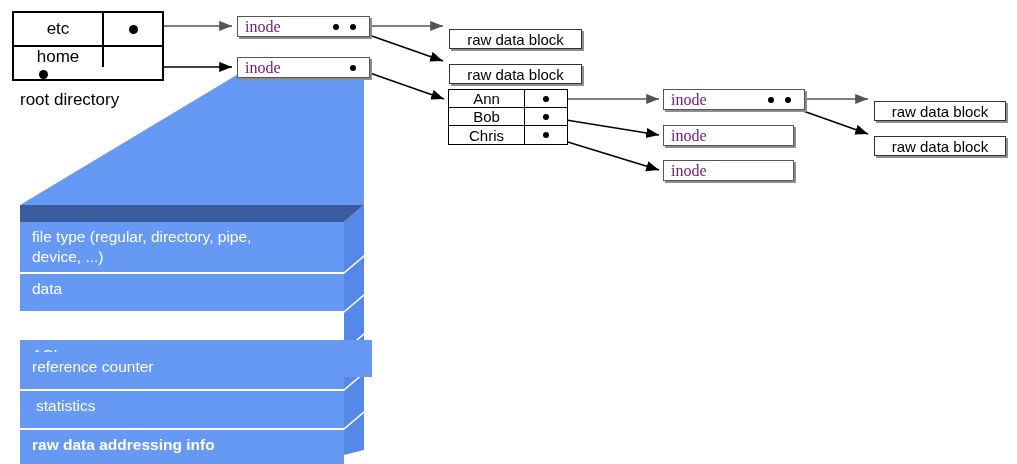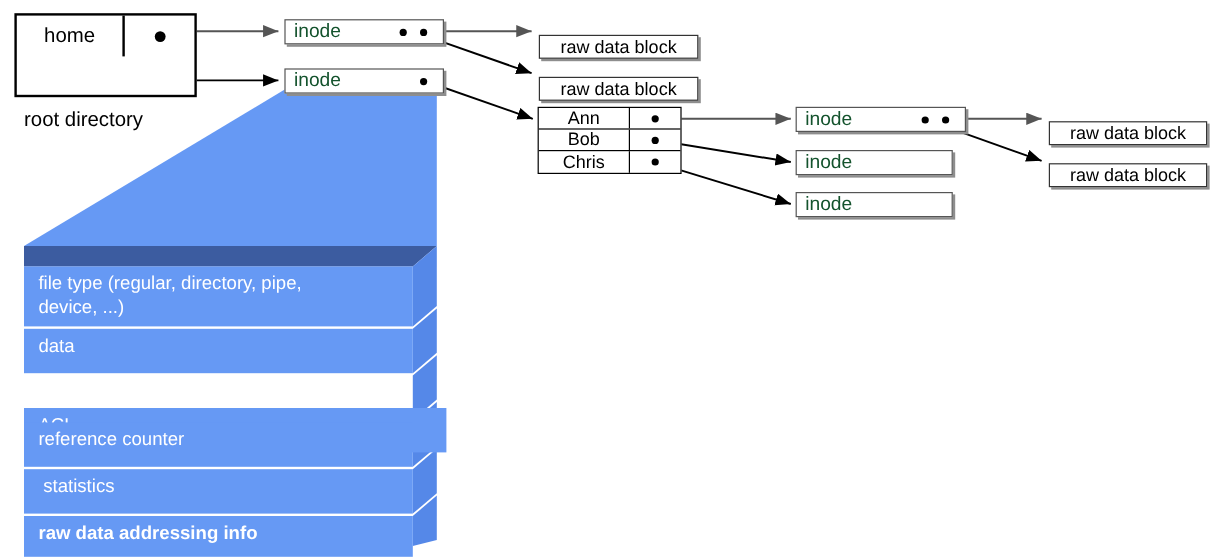--- a/index.html
+++ b/index.html
@@ -46,21 +46,21 @@
   .subdir .ptr{
     box-sizing:border-box;display:flex;align-items:center;justify-content:center;
   }
 
   
   .inode{
     position:absolute;box-sizing:border-box;
     background:#fff;border:1px solid #555;box-shadow:2px 2px 0 #8e8e8e;
     display:flex;align-items:center;
   }
-  .inode .lbl{padding-left:7px;font-size:16px;color:#14532d;}
+  .inode .lbl{padding-left:7px;font-size:16px;color:#701a75;font-family:Liberation Serif, serif;}
   .inode .slots{margin-left:auto;display:flex;align-items:center;gap:11px;padding-right:13px;}
 
   
   .rdb{
     position:absolute;box-sizing:border-box;
     background:#fff;border:1px solid #333;box-shadow:2px 2px 0 #8e8e8e;
     display:flex;align-items:center;justify-content:center;
     font-size:15px;color:#000;margin-top:12px;
   }
 
@@ -118,20 +118,26 @@
     <polygon points="344,222 364,205 364,255 344,272" fill="#5588e8"></polygon>
     <polygon points="344,274 364,257 364,294 344,311" fill="#5588e8"></polygon>
     <polygon points="344,313 364,296 364,333 344,350" fill="#5588e8"></polygon>
     <polygon points="344,352 364,335 364,372 344,389" fill="#5588e8"></polygon>
     <polygon points="344,391 364,374 364,411 344,428" fill="#5588e8"></polygon>
     <polygon points="344,430 364,413 364,450 344,455" fill="#5588e8"></polygon>
   </svg>
 
   <div class="dirtable" style="left:12px;top:11px;width:152px;height:70px;">
     <div class="row" style="height:34px;">
+      <div class="name" style="width:90px;height:100%;">etc</div>
+      <div class="ptr" style="width:58px;height:100%;">
+        <span class="dot"></span>
+      </div>
+    </div>
+    <div class="row" style="height:34px;flex-direction:column;">
       <div class="name" style="width:90px;height:100%;">home</div>
       <div class="ptr" style="width:58px;height:100%;">
         <span class="dot"></span>
       </div>
     </div>
   </div>
 
   <div class="plainlabel" style="left:20px;top:90px;">root directory</div>
 
   <div class="inode" style="left:237px;top:16px;width:133px;height:21px;">

